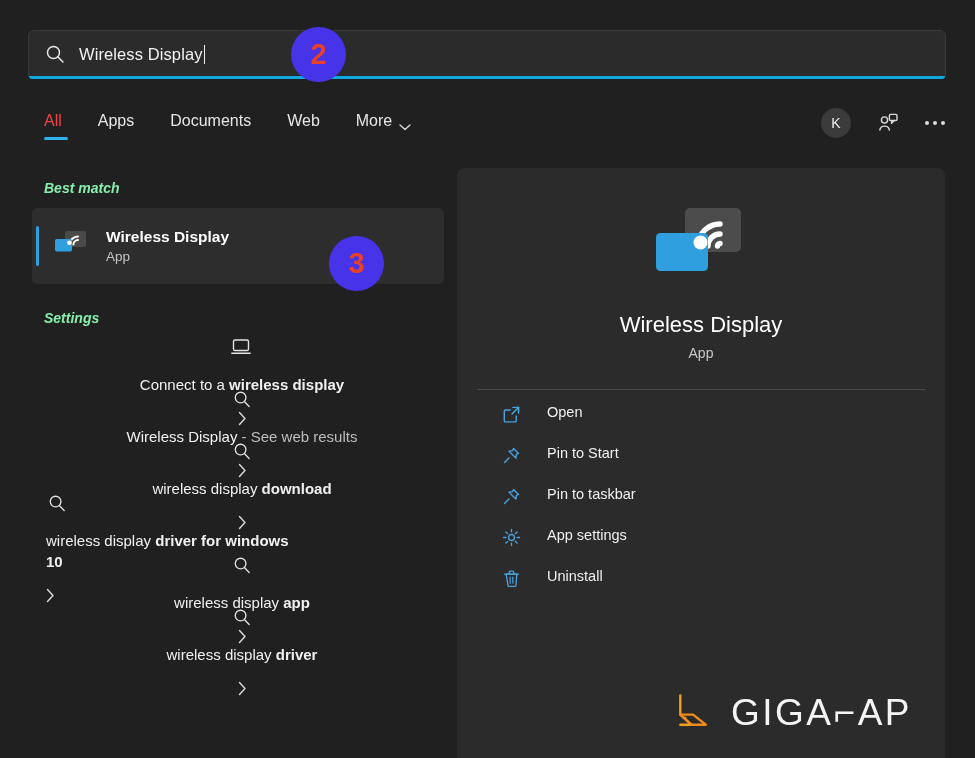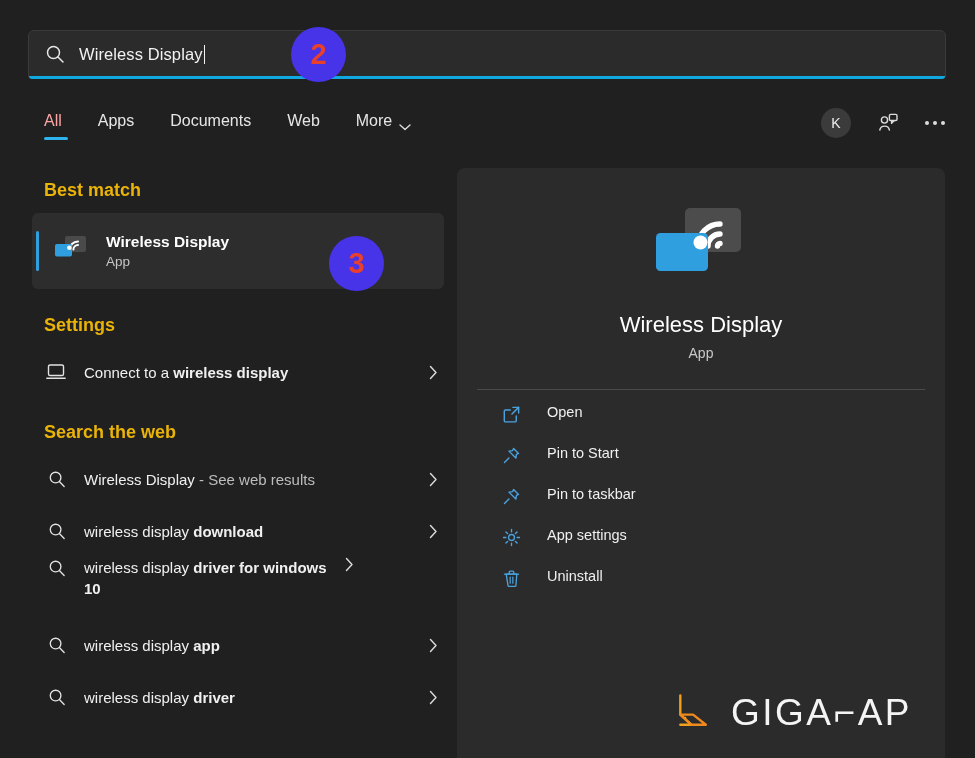--- a/index.html
+++ b/index.html
@@ -70,21 +70,21 @@
     position: relative;
     color: #e6e6e6;
     font-size: 16px;
     padding: 4px 4px 12px 4px;
     cursor: default;
     display: flex;
     align-items: center;
     gap: 7px;
     white-space: nowrap;
   }
-  .tab.active { color: #fca5a5; }
+  .tab.active { color: #ef4444; }
   .tab.active::after {
     content: "";
     position: absolute;
     left: 4px;
     bottom: 2px;
     width: 24px;
     height: 3px;
     border-radius: 2px;
     background: #2eb3ef;
   }
@@ -113,33 +113,35 @@
 
   
   .results {
     position: absolute;
     left: 28px;
     top: 168px;
     width: 424px;
     height: 590px;
   }
   .section-head {
-    color: #eab308;
-    font-size: 18px;
+    color: #86efac;
+    font-size: 14px;
     font-weight: bold;
     padding: 12px 16px 10px 16px;
+    font-style: italic;
   }
   .row {
     position: relative;
     display: flex;
     align-items: center;
     height: 52px;
     padding: 0 14px 0 18px;
     border-radius: 5px;
     gap: 16px;
+    flex-direction: column;
   }
   .row .ico { flex: 0 0 22px; width: 22px; height: 22px; display: flex; align-items: center; justify-content: center; }
   .row .label { flex: 1 1 auto; color: #f0f0f0; font-size: 15px; line-height: 21px; }
   .row .label b { font-weight: bold; }
   .row .label .dim { color: #bdbdbd; font-size: 15px; }
   .chev-right { flex: 0 0 auto; width: 9px; height: 15px; }
 
   
   .bestmatch {
     position: relative;
@@ -333,21 +335,20 @@
       <span class="label">
         <span>Connect to a </span><b>wireless display</b>
       </span>
       <span class="chev-right">
         <svg viewBox="0 0 9 15" width="9" height="15">
           <polyline points="1.5,1.5 7,7.5 1.5,13.5" fill="none" stroke="#dcdcdc" stroke-width="1.4" stroke-linecap="round" stroke-linejoin="round"></polyline>
         </svg>
       </span>
     </div>
 
-    <div class="section-head" style="padding-top:24px">Search the web</div>
 
     <div class="row">
       <span class="ico">
         <svg viewBox="0 0 20 20" width="19" height="19">
           <circle cx="8" cy="8" r="5.6" fill="none" stroke="#e2e2e2" stroke-width="1.4"></circle>
           <line x1="12.2" y1="12.4" x2="17" y2="17.4" stroke="#e2e2e2" stroke-width="1.4" stroke-linecap="round"></line>
         </svg>
       </span>
       <span class="label">
         <span>Wireless Display</span><span class="dim"> - See web results</span>

